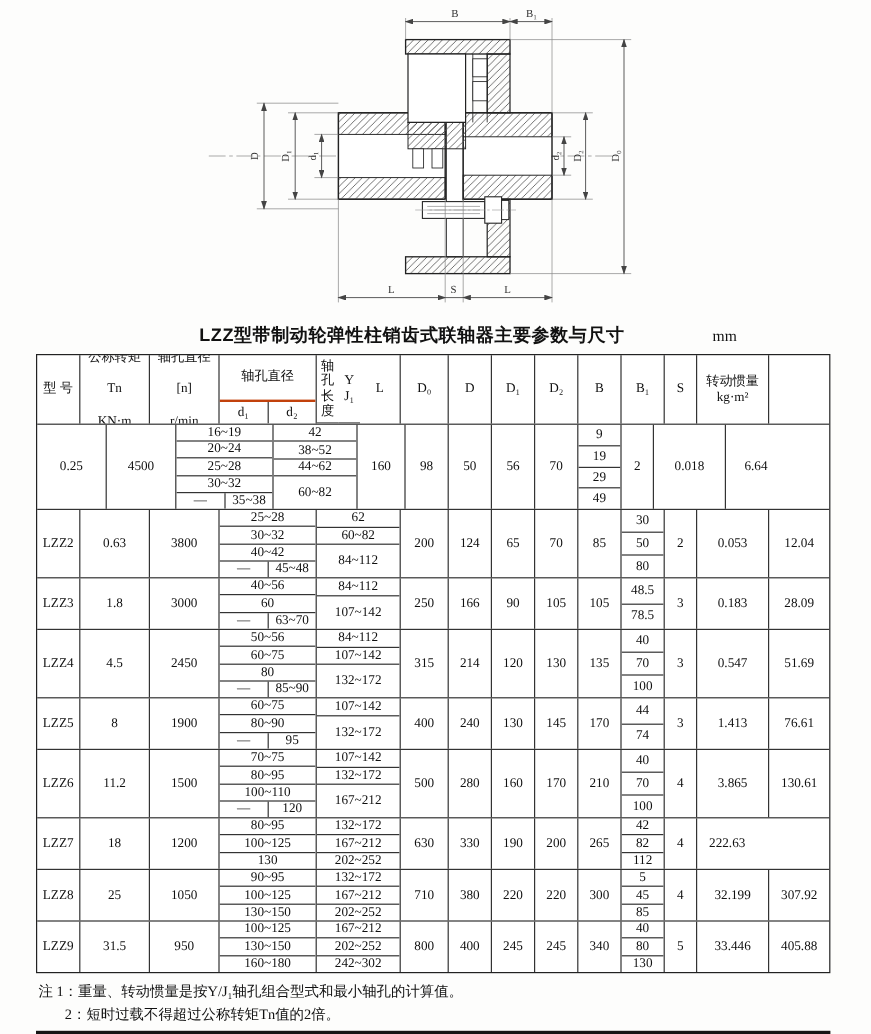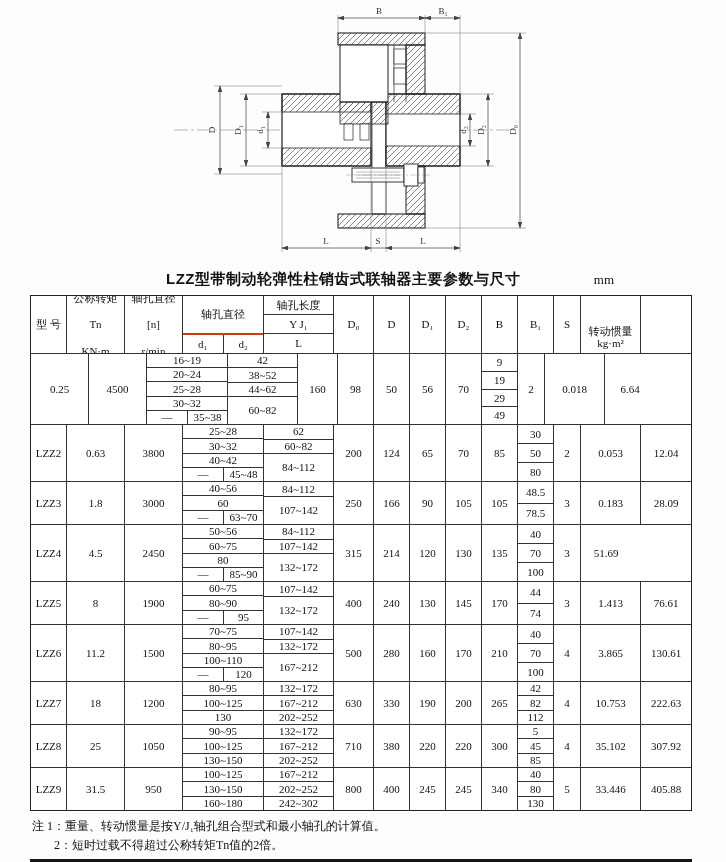--- a/index.html
+++ b/index.html
@@ -30,27 +30,27 @@
     font-size:11px;text-align:center;line-height:1.15;overflow:hidden;
   }
   .cell.last{border-right:none;}
   .c-model{width:36px}.c-tn{width:58px}.c-speed{width:58px}
   .c-bore{width:81px}.c-len{width:70px}
   .c-d0{width:40px}.c-d{width:36px}.c-d1{width:36px}.c-d2{width:36px}
   .c-b{width:36px}.c-b1{width:36px}.c-s{width:27px}
   .c-inertia{width:60px}.c-mass{width:50px;border-right:none;}
   .hdr{height:57px;font-size:11px;}
   .vstack{flex-direction:column;justify-content:center;gap:14px;}
-  .spread{flex-direction:column;justify-content:flex-end;padding:3px 0;}
+  .spread{flex-direction:column;justify-content:center;padding:3px 0;}
   .hsplit{flex-direction:column;padding:0;align-items:stretch;}
   .hsplit .top{flex:0 0 37px;display:flex;align-items:center;justify-content:center;border-bottom:2px solid #c2410c;text-align:right;}
   .hsplit .bot{flex:1;display:flex;align-items:stretch;}
   .hsplit .bot .bd{flex:1;display:flex;align-items:center;justify-content:center;}
   .hsplit .bot .bd.first{border-right:1px solid #333;}
-  .len3{flex-direction:column;padding:0;align-items:stretch;}
+  .len3{padding:0;align-items:stretch;}
   .len3 > div{flex:0 0 18px;display:flex;align-items:center;justify-content:center;border-bottom:1px solid #333;}
   .len3 > div:last-child{flex:1;border-bottom:none;}
   
   .body-row .cell{font-size:11px;}
   .colstack{flex-direction:column;align-items:stretch;padding:0;}
   .sub{flex:1 1 0;display:flex;align-items:center;justify-content:center;border-bottom:1px solid #333;min-height:0;}
   .colstack .sub:last-child{border-bottom:none;}
   .sub.split{padding:0;}
   .sh{flex:1 1 0;display:flex;align-items:center;justify-content:center;}
   .sh.shl{flex:0 0 40px;border-right:1px solid #333;}
@@ -322,20 +322,21 @@
         <div class="cell c-d">214</div>
         <div class="cell c-d1">120</div>
         <div class="cell c-d2">130</div>
         <div class="cell c-b">135</div>
         <div class="cell c-b1 colstack">
           <div class="sub">40</div>
           <div class="sub">70</div>
           <div class="sub">100</div>
         </div>
         <div class="cell c-s">3</div>
+        <div class="cell c-inertia">0.547</div>
         <div class="cell c-mass last">51.69</div>
       </div>
       <div class="t-row body-row" style="height: 42px;">
         <div class="cell c-model">LZZ5</div>
         <div class="cell c-tn">8</div>
         <div class="cell c-speed">1900</div>
         <div class="cell c-bore colstack">
           <div class="sub">60~75</div>
           <div class="sub">80~90</div>
           <div class="sub split">
@@ -410,21 +411,20 @@
         <div class="cell c-d">330</div>
         <div class="cell c-d1">190</div>
         <div class="cell c-d2">200</div>
         <div class="cell c-b">265</div>
         <div class="cell c-b1 colstack">
           <div class="sub">42</div>
           <div class="sub">82</div>
           <div class="sub">112</div>
         </div>
         <div class="cell c-s">4</div>
-        <div class="cell c-inertia">10.753</div>
         <div class="cell c-mass last">222.63</div>
       </div>
       <div class="t-row body-row" style="height: 42px;">
         <div class="cell c-model">LZZ8</div>
         <div class="cell c-tn">25</div>
         <div class="cell c-speed">1050</div>
         <div class="cell c-bore colstack">
           <div class="sub">90~95</div>
           <div class="sub">100~125</div>
           <div class="sub">130~150</div>
@@ -438,21 +438,21 @@
         <div class="cell c-d">380</div>
         <div class="cell c-d1">220</div>
         <div class="cell c-d2">220</div>
         <div class="cell c-b">300</div>
         <div class="cell c-b1 colstack">
           <div class="sub">5</div>
           <div class="sub">45</div>
           <div class="sub">85</div>
         </div>
         <div class="cell c-s">4</div>
-        <div class="cell c-inertia">35.102</div>
+        <div class="cell c-inertia">32.199</div>
         <div class="cell c-mass last">307.92</div>
       </div>
       <div class="t-row body-row" style="height: 42px;">
         <div class="cell c-model">LZZ9</div>
         <div class="cell c-tn">31.5</div>
         <div class="cell c-speed">950</div>
         <div class="cell c-bore colstack">
           <div class="sub">100~125</div>
           <div class="sub">130~150</div>
           <div class="sub">160~180</div>

